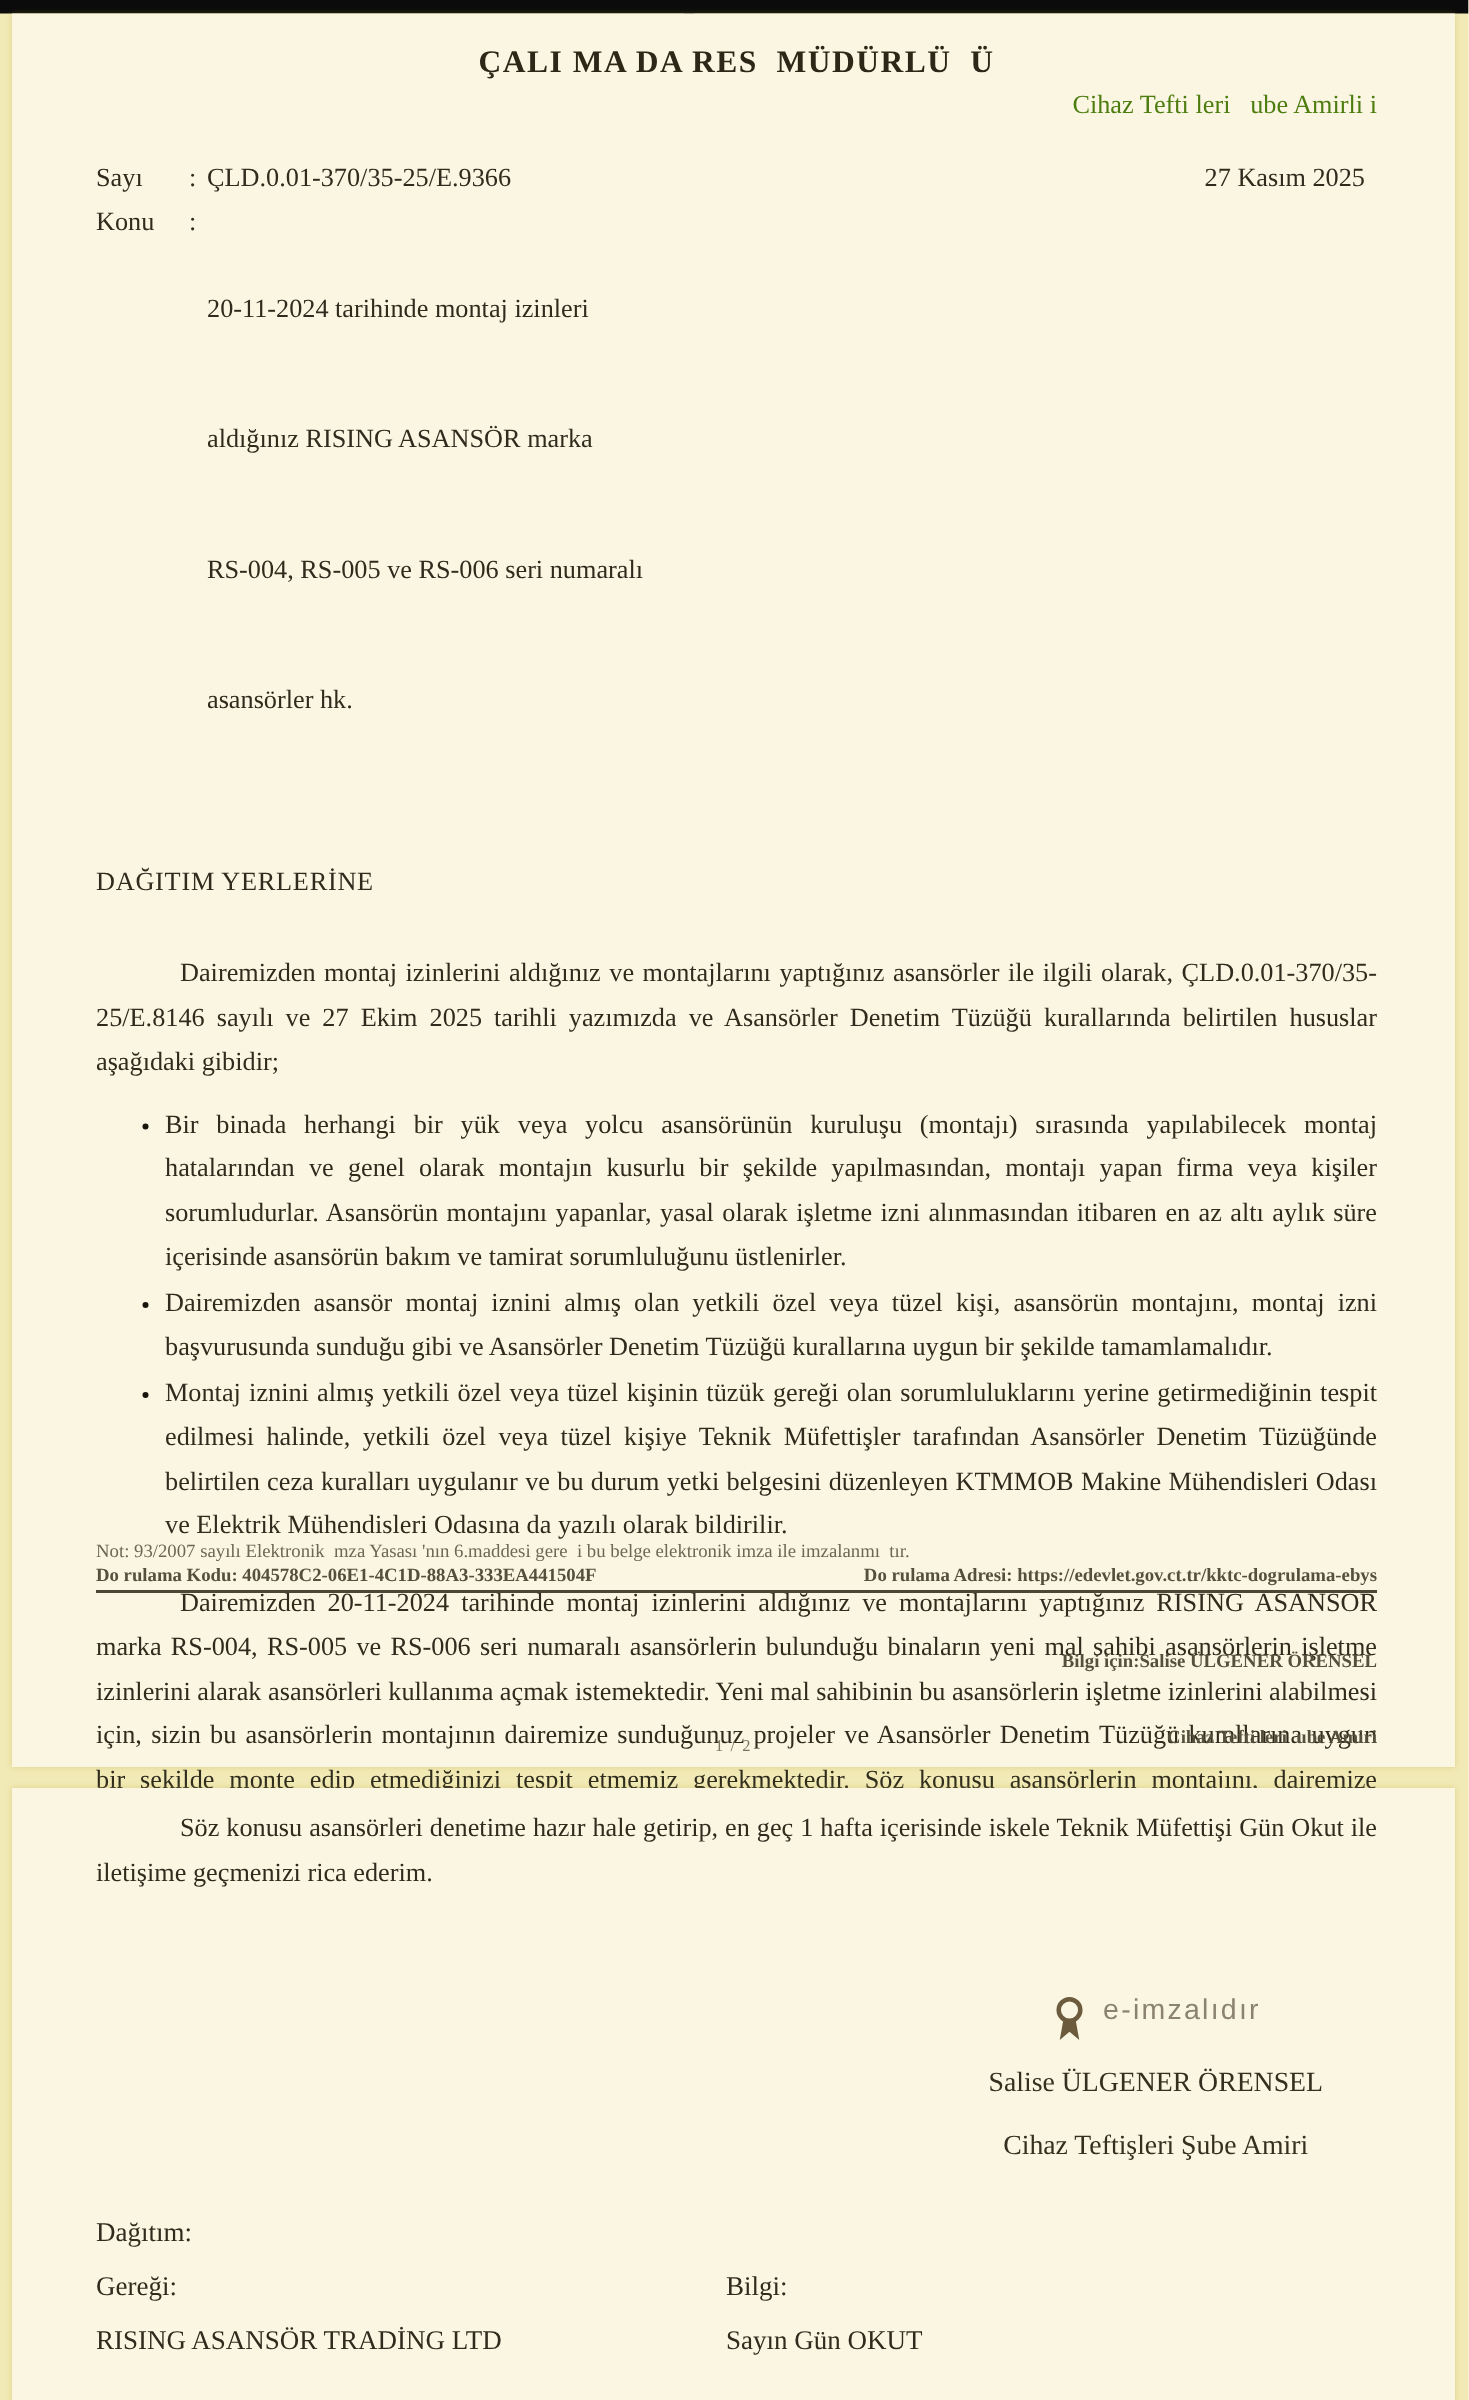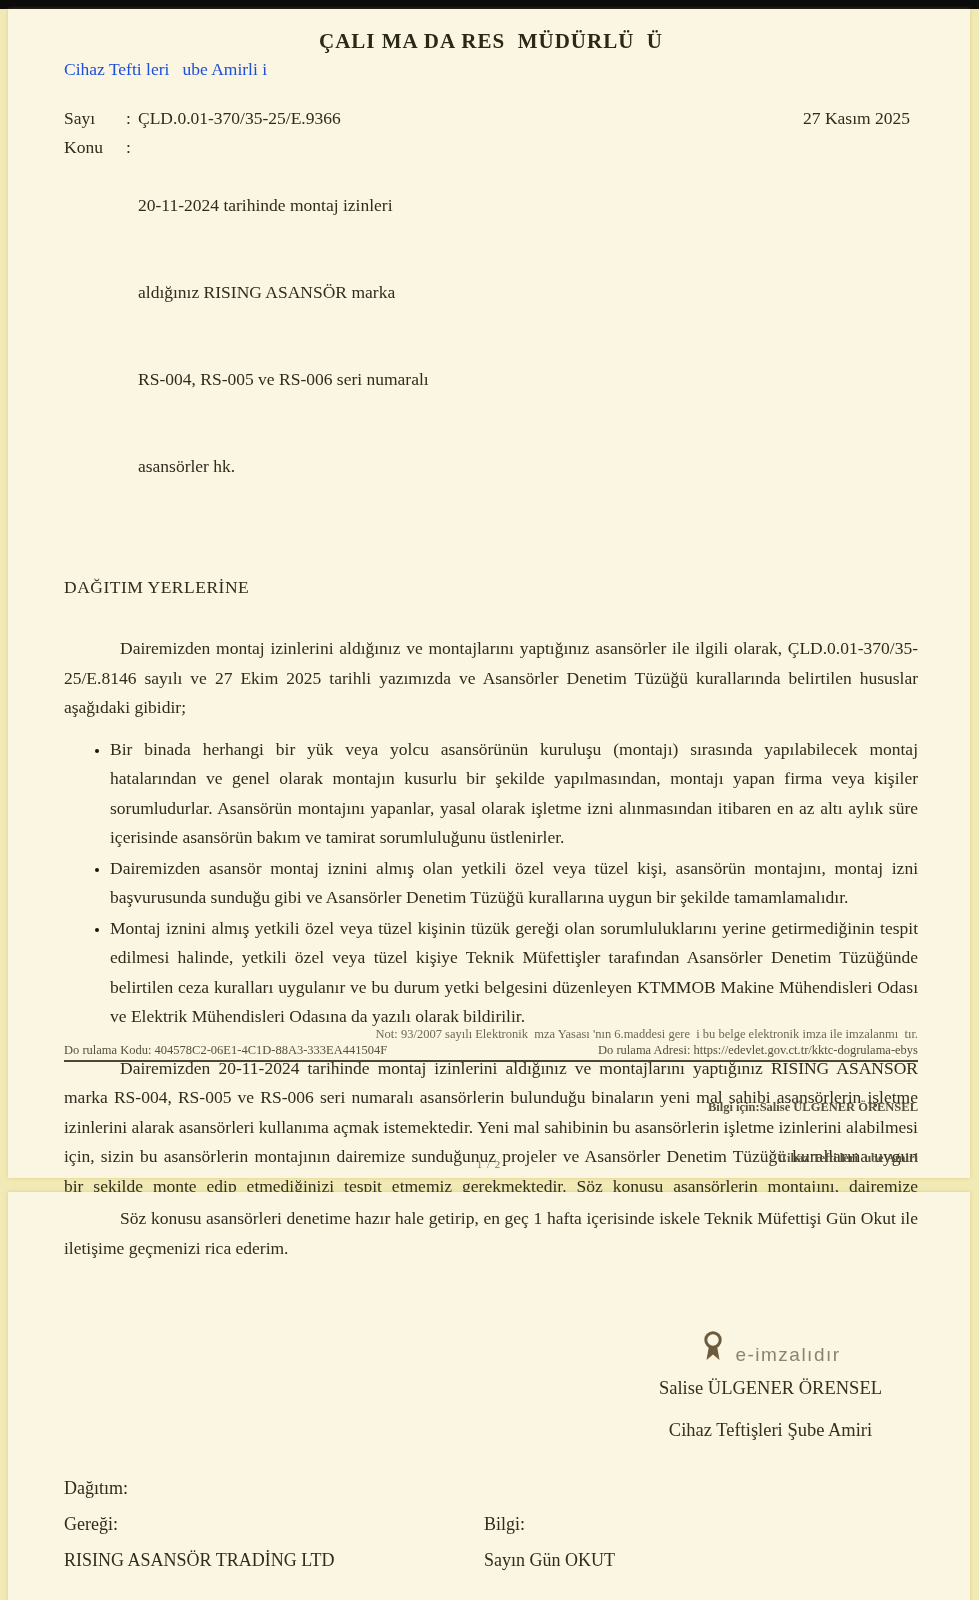--- a/index.html
+++ b/index.html
@@ -20,21 +20,21 @@
   }
   .page1{top:9px;height:1169px;}
   .page2{top:1192px;height:500px;}
   .inner{padding:12px 52px 0 56px;position:relative;height:100%;box-sizing:border-box;}
 
   .doc-title{
     text-align:center;font-weight:bold;font-size:21px;letter-spacing:1px;
     white-space:pre-wrap;margin-top:8px;color:#2b2817;
   }
   .doc-subtitle{
-    text-align:left;font-size:17.5px;white-space:pre-wrap;margin-top:5px;color:#1d4ed8;
+    text-align:right;font-size:17.5px;white-space:pre-wrap;margin-top:5px;color:#4d7c0f;
   }
 
   .meta{margin-top:24px;position:relative;font-size:17.5px;line-height:29px;}
   .meta-row{display:flex;}
   .meta-label{width:62px;flex:0 0 62px;}
   .meta-colon{width:12px;flex:0 0 12px;}
   .meta-value{white-space:pre-wrap;}
   .date{position:absolute;top:0;right:8px;font-size:17.5px;}
 
   .recipient{margin-top:38px;font-size:17.5px;letter-spacing:0.5px;}
@@ -52,39 +52,39 @@
   ul.bullets li{
     font-size:17.5px;line-height:29.5px;text-align:justify;
     margin-bottom:1px;
   }
   ul.bullets li::marker{font-size:15px;color:#17150c;}
 
   .footnote{
     position:absolute;left:56px;right:52px;top:1018px;
     font-size:12.5px;color:#6e6851;line-height:15px;
   }
-  .footnote .note-line{text-align:right;white-space:pre-wrap;}
+  .footnote .note-line{text-align:left;white-space:pre-wrap;}
   .footnote .verify-row{
     display:flex;justify-content:space-between;
-    font-weight:normal;color:#55503c;white-space:pre-wrap;
+    font-weight:bold;color:#55503c;white-space:pre-wrap;
     border-bottom:2px solid #4c4734;padding-bottom:2px;margin-top:1px;
   }
   .footnote .contact{
     text-align:right;font-weight:bold;color:#55503c;margin-top:3px;line-height:17px;white-space:pre-wrap;
   }
   .page-num{
     position:absolute;left:0;right:0;bottom:8px;text-align:center;
     font-size:11px;color:#7c765e;letter-spacing:1px;
   }
 
   .p2-para{}
   .sig-block{
     position:absolute;right:88px;top:138px;text-align:center;
   }
-  .eimza{display:flex;align-items:flex-end;justify-content:center;gap:9px;}
+  .eimza{display:flex;align-items:flex-start;justify-content:center;gap:9px;}
   .eimza-label{
     font-family:"Liberation Sans","DejaVu Sans",sans-serif;
     font-size:19px;color:#8b8370;letter-spacing:1.5px;
   }
   .sig-name{font-size:18.5px;margin-top:12px;color:#33301f;}
   .sig-title{font-size:18.5px;margin-top:21px;color:#33301f;}
 
   .dist{position:absolute;left:56px;top:278px;font-size:18px;line-height:36px;}
   .dist-grid{display:flex;}
   .dist-col-left{width:420px;flex:0 0 420px;}

